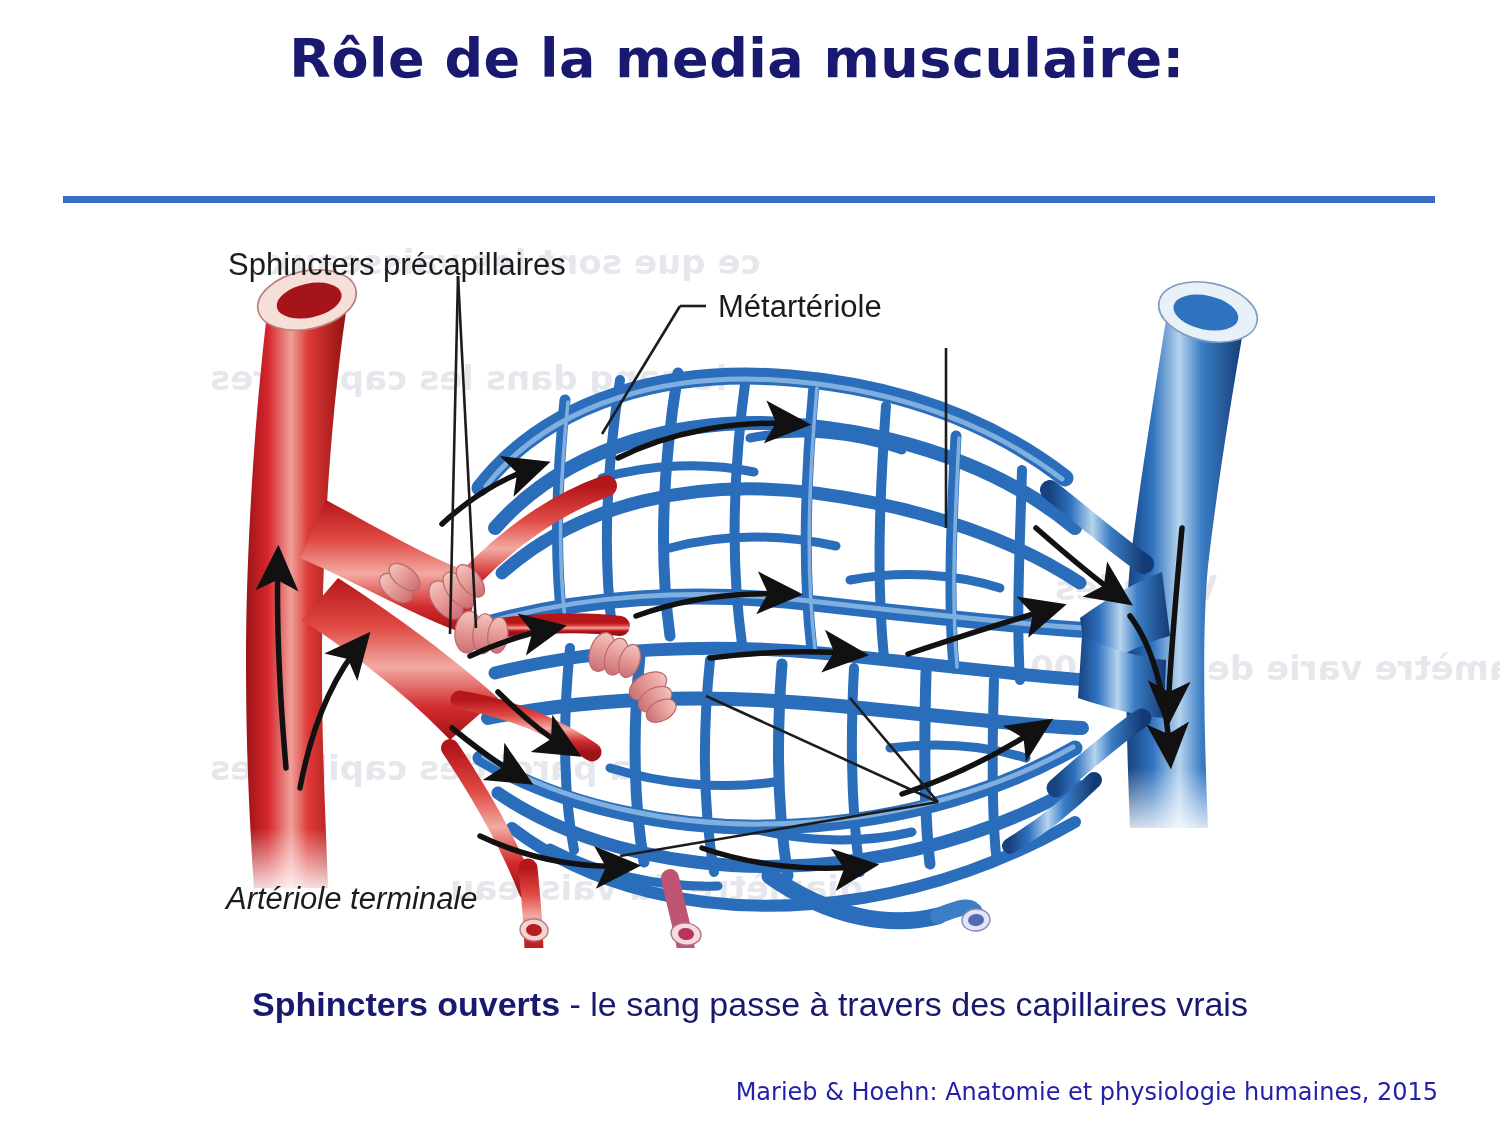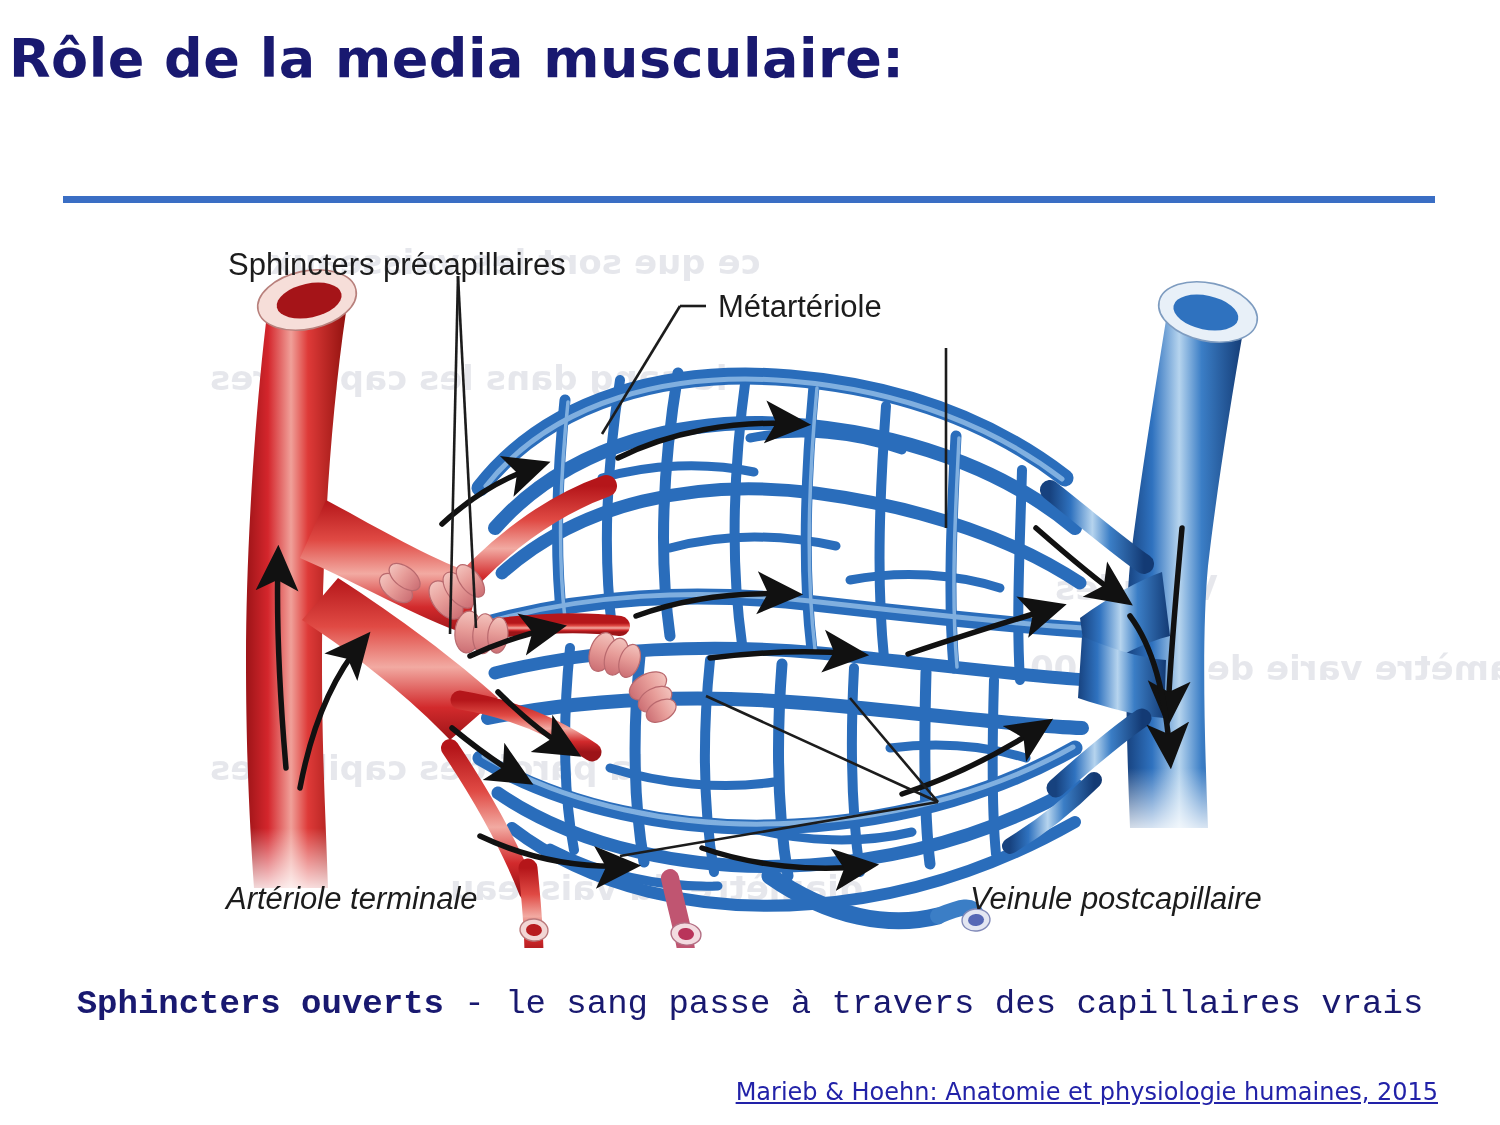--- a/index.html
+++ b/index.html
@@ -14,22 +14,21 @@
     overflow: hidden;
     font-family: "Liberation Sans", sans-serif;
   }
 
   
   #title-block {
     position: absolute;
     left: 0;
     top: 28px;
     width: 1474px;
-    text-align: left;
-    padding-left: 9px;
+    text-align: center;
   }
   .title-line {
     color: #191970;
     font-family: "DejaVu Sans", sans-serif;
     font-weight: bold;
     font-size: 54px;
     line-height: 62px;
     letter-spacing: 0.5px;
     white-space: nowrap;
   }
@@ -92,36 +91,35 @@
   }
 
   
   #caption {
     position: absolute;
     left: 0;
     top: 985px;
     width: 1500px;
     text-align: center;
     color: #191970;
-    font-family: Liberation Mono, monospace;
+    font-family: Liberation Sans, sans-serif;
     font-size: 34px;
     white-space: nowrap;
   }
   #caption .strong {
     font-weight: bold;
   }
   #credit {
     position: absolute;
     right: 62px;
     top: 1078px;
     color: #2222a8;
     font-family: "DejaVu Sans", sans-serif;
     font-size: 24px;
     white-space: nowrap;
-    text-decoration: underline;
   }
 </style>
 </head>
 <body>
 
 <div id="title-block">
   <div class="title-line">Rôle de la media musculaire:</div>
 </div>
 <div id="title-rule"></div>
 
@@ -373,20 +371,19 @@
 
       <path d="M788,574 L556,468"></path>
       <path d="M788,574 L470,628"></path>
       <path d="M788,574 L700,470"></path>
     </g>
   </svg>
 
   <div class="fig-label" style="left:78px; top:18px;">Sphincters précapillaires</div>
   <div class="fig-label" style="left:568px; top:60px;">Métartériole</div>
   <div class="fig-label-italic" style="left:76px; top:652px;">Artériole terminale</div>
-  <div class="fig-label-italic" style="left:820px; top:652px;">Veinule postcapillaire</div>
 </div>
 
 <div id="caption">
   <span class="strong">Sphincters ouverts</span><span> - le sang passe à travers des capillaires vrais</span>
 </div>
 
 <div id="credit">Marieb &amp; Hoehn: Anatomie et physiologie humaines, 2015</div>
 
 </body></html>

